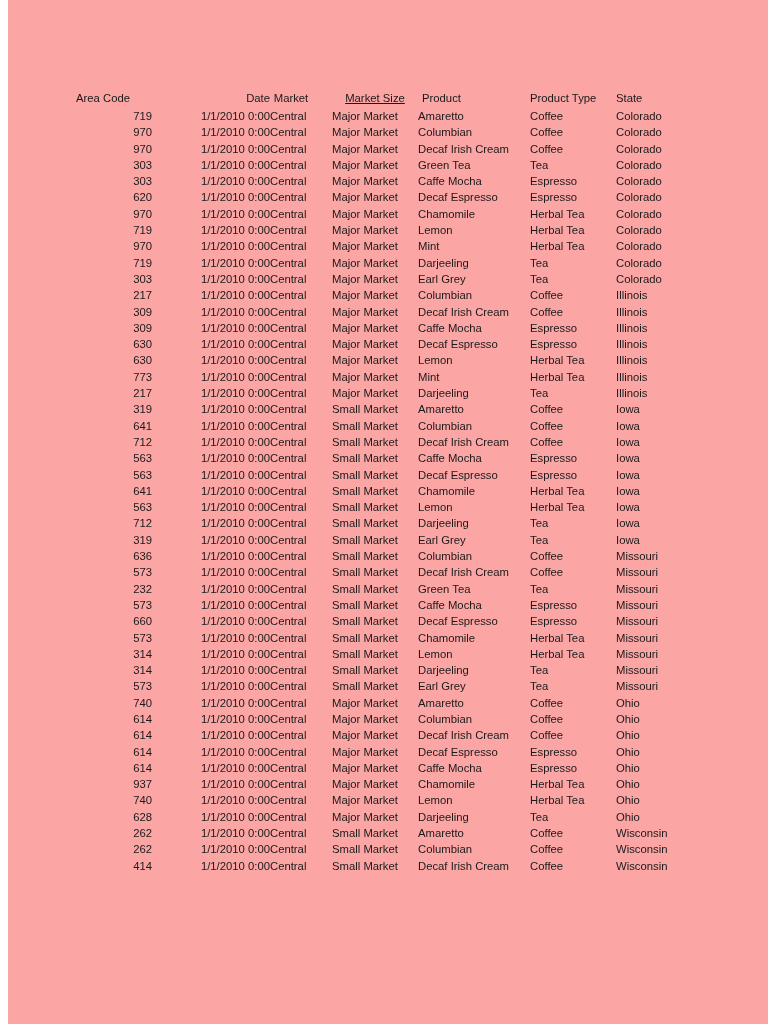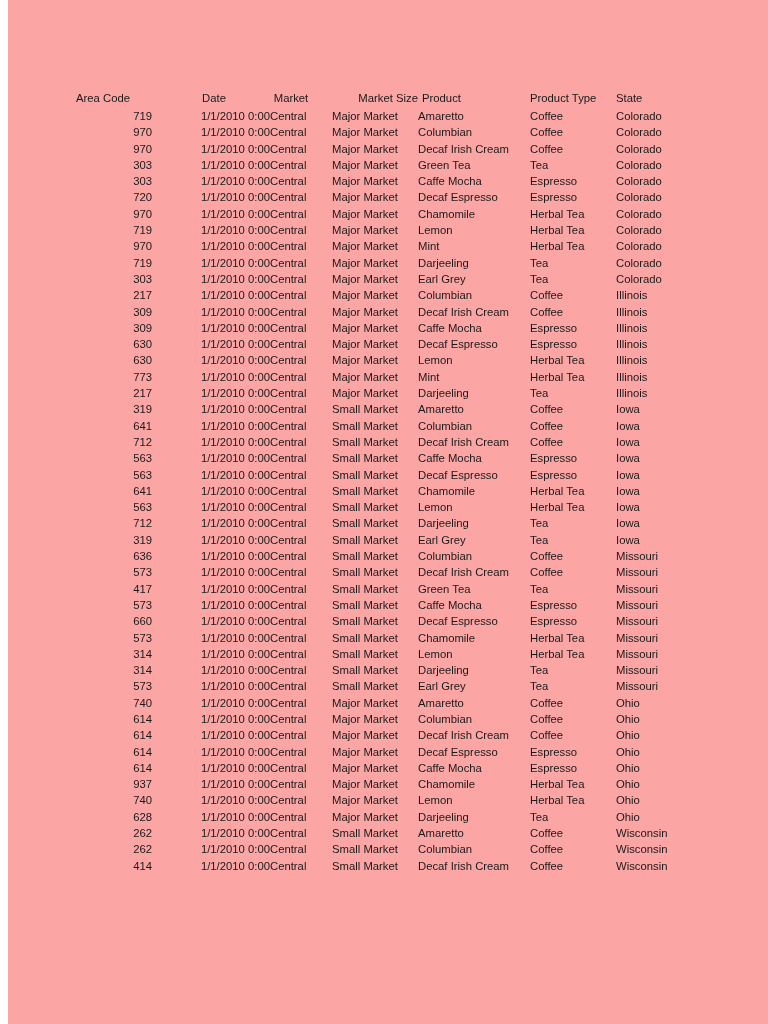--- a/index.html
+++ b/index.html
@@ -45,23 +45,23 @@
   
   .c-area   { width: 76px;  text-align: right; padding-right: 0; }
   .c-date   { width: 112px; text-align: right; padding-right: 4px; }
   .c-market { width: 42px;  text-align: left;  padding-left: 0; }
   .c-size   { width: 86px;  text-align: center;  padding-left: 4px; }
   .c-prod   { width: 108px; text-align: left;  padding-left: 4px; }
   .c-ptype  { width: 86px;  text-align: left;  padding-left: 4px; }
   .c-state  { width: 80px;  text-align: left;  padding-left: 4px; }
 
   thead th.c-area   { text-align: left; }
-  thead th.c-date   { text-align: center; padding-left: 6px; padding-right: 0; }
+  thead th.c-date   { text-align: right; padding-left: 6px; padding-right: 0; }
   thead th.c-market { text-align: center; padding-right: 0; }
-  thead th.c-size   { text-align: right; padding-left: 20px; }
+  thead th.c-size   { text-align: center; padding-left: 20px; text-decoration: underline; }
   thead th.c-prod   { text-align: left; padding-left: 4px; }
 
   thead tr { height: 18px; }
 </style>
 </head>
 <body>
 
 <div class="page">
   <div class="sheet">
     <table class="grid">
@@ -116,21 +116,21 @@
           <tr>
             <td class="c-area">303</td>
             <td class="c-date">1/1/2010 0:00</td>
             <td class="c-market">Central</td>
             <td class="c-size">Major Market</td>
             <td class="c-prod">Caffe Mocha</td>
             <td class="c-ptype">Espresso</td>
             <td class="c-state">Colorado</td>
           </tr>
           <tr>
-            <td class="c-area">720</td>
+            <td class="c-area">620</td>
             <td class="c-date">1/1/2010 0:00</td>
             <td class="c-market">Central</td>
             <td class="c-size">Major Market</td>
             <td class="c-prod">Decaf Espresso</td>
             <td class="c-ptype">Espresso</td>
             <td class="c-state">Colorado</td>
           </tr>
           <tr>
             <td class="c-area">970</td>
             <td class="c-date">1/1/2010 0:00</td>
@@ -332,21 +332,21 @@
           <tr>
             <td class="c-area">573</td>
             <td class="c-date">1/1/2010 0:00</td>
             <td class="c-market">Central</td>
             <td class="c-size">Small Market</td>
             <td class="c-prod">Decaf Irish Cream</td>
             <td class="c-ptype">Coffee</td>
             <td class="c-state">Missouri</td>
           </tr>
           <tr>
-            <td class="c-area">417</td>
+            <td class="c-area">232</td>
             <td class="c-date">1/1/2010 0:00</td>
             <td class="c-market">Central</td>
             <td class="c-size">Small Market</td>
             <td class="c-prod">Green Tea</td>
             <td class="c-ptype">Tea</td>
             <td class="c-state">Missouri</td>
           </tr>
           <tr>
             <td class="c-area">573</td>
             <td class="c-date">1/1/2010 0:00</td>

